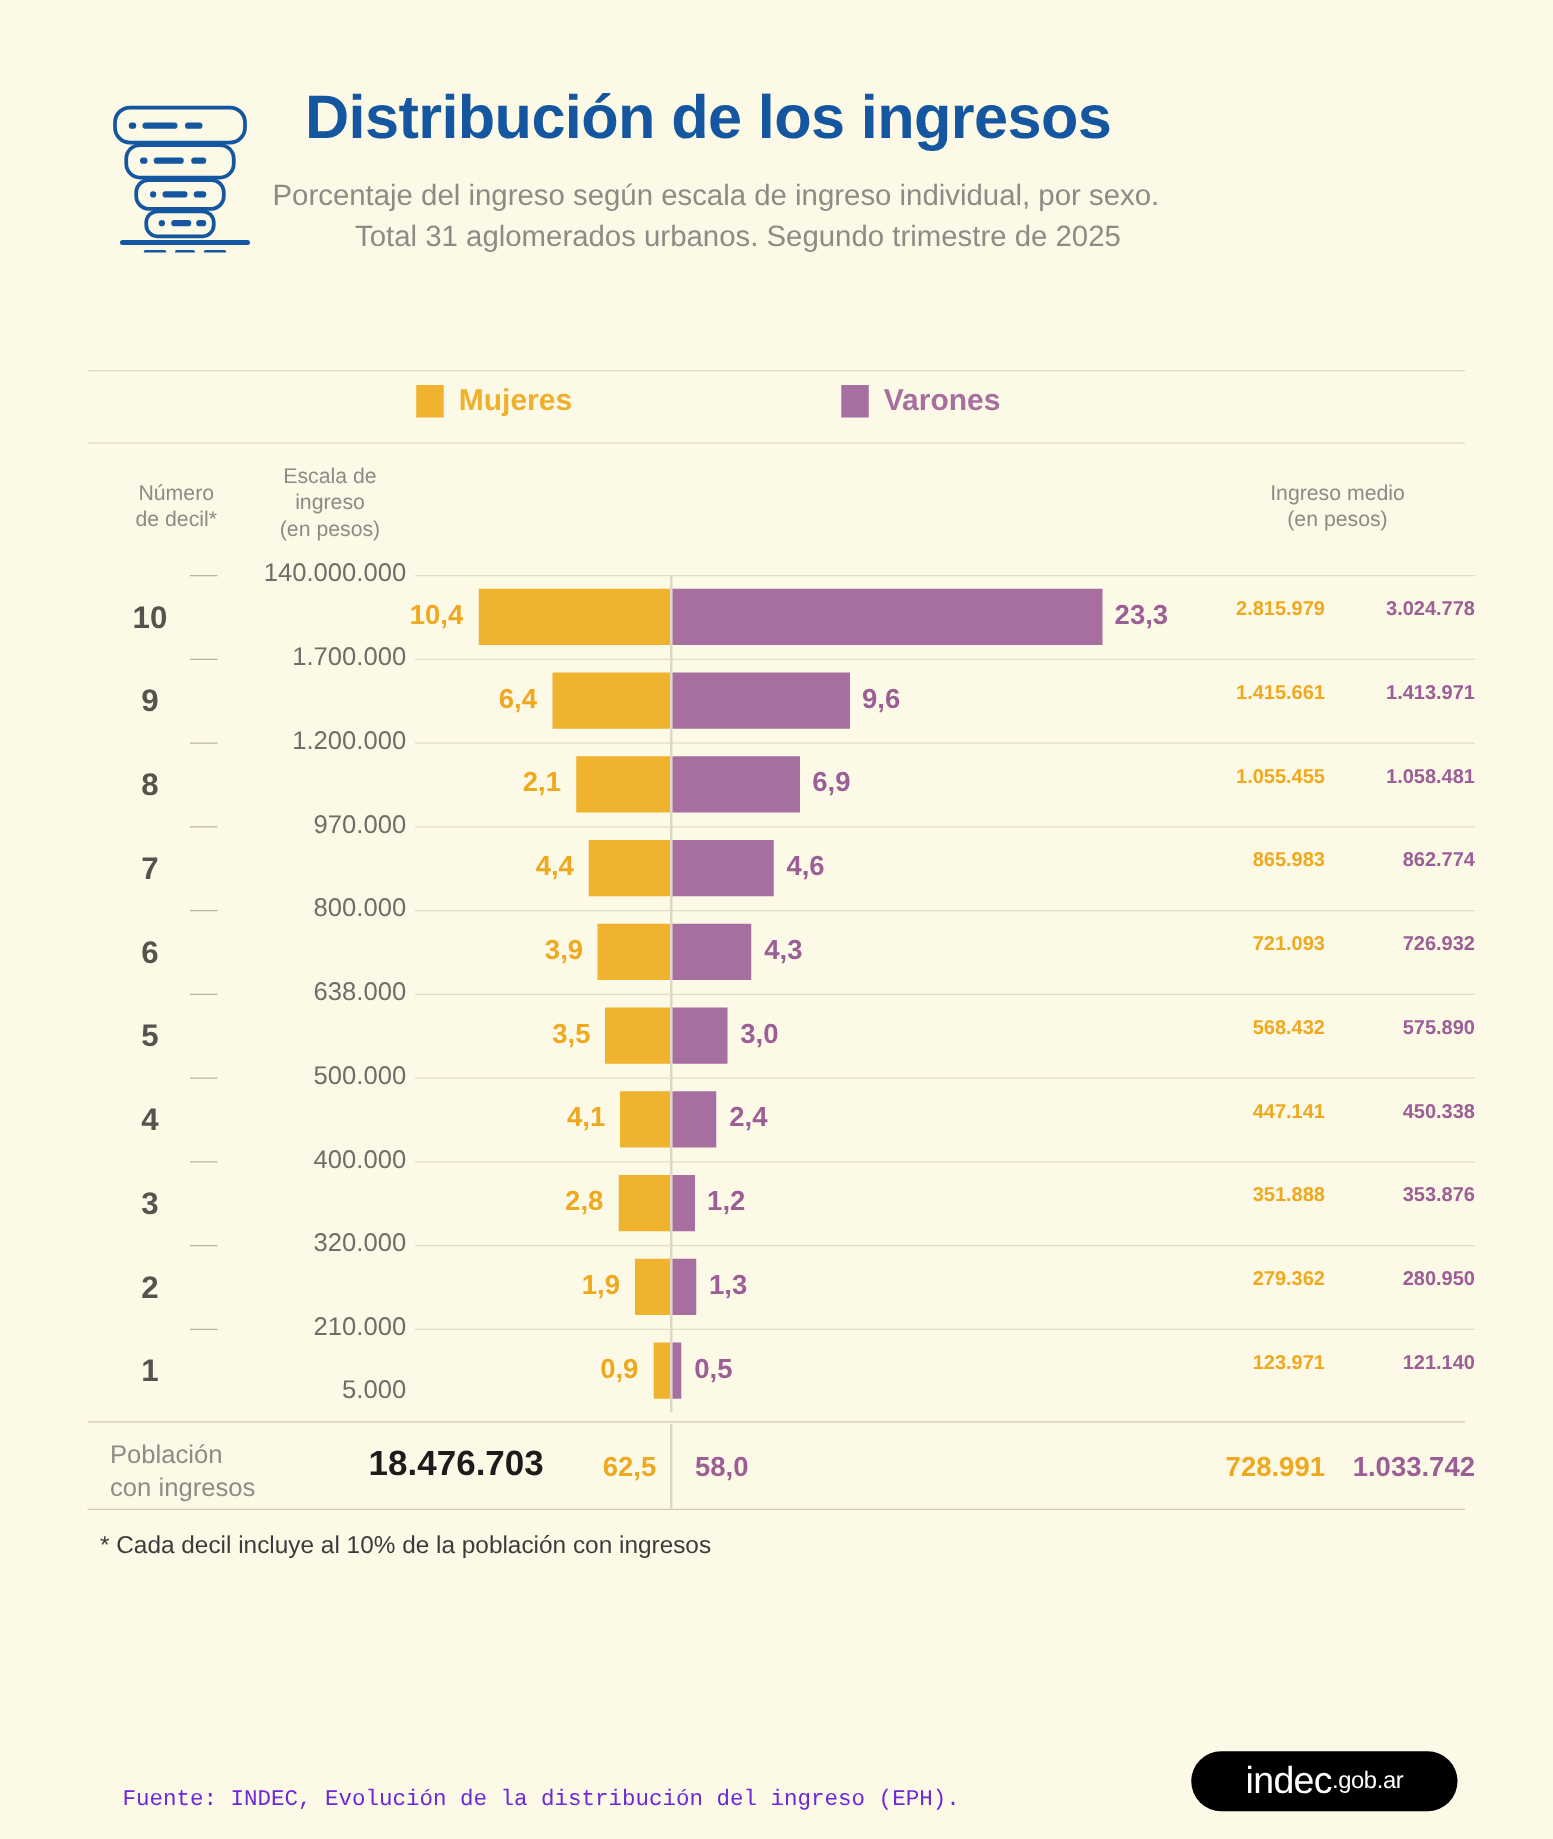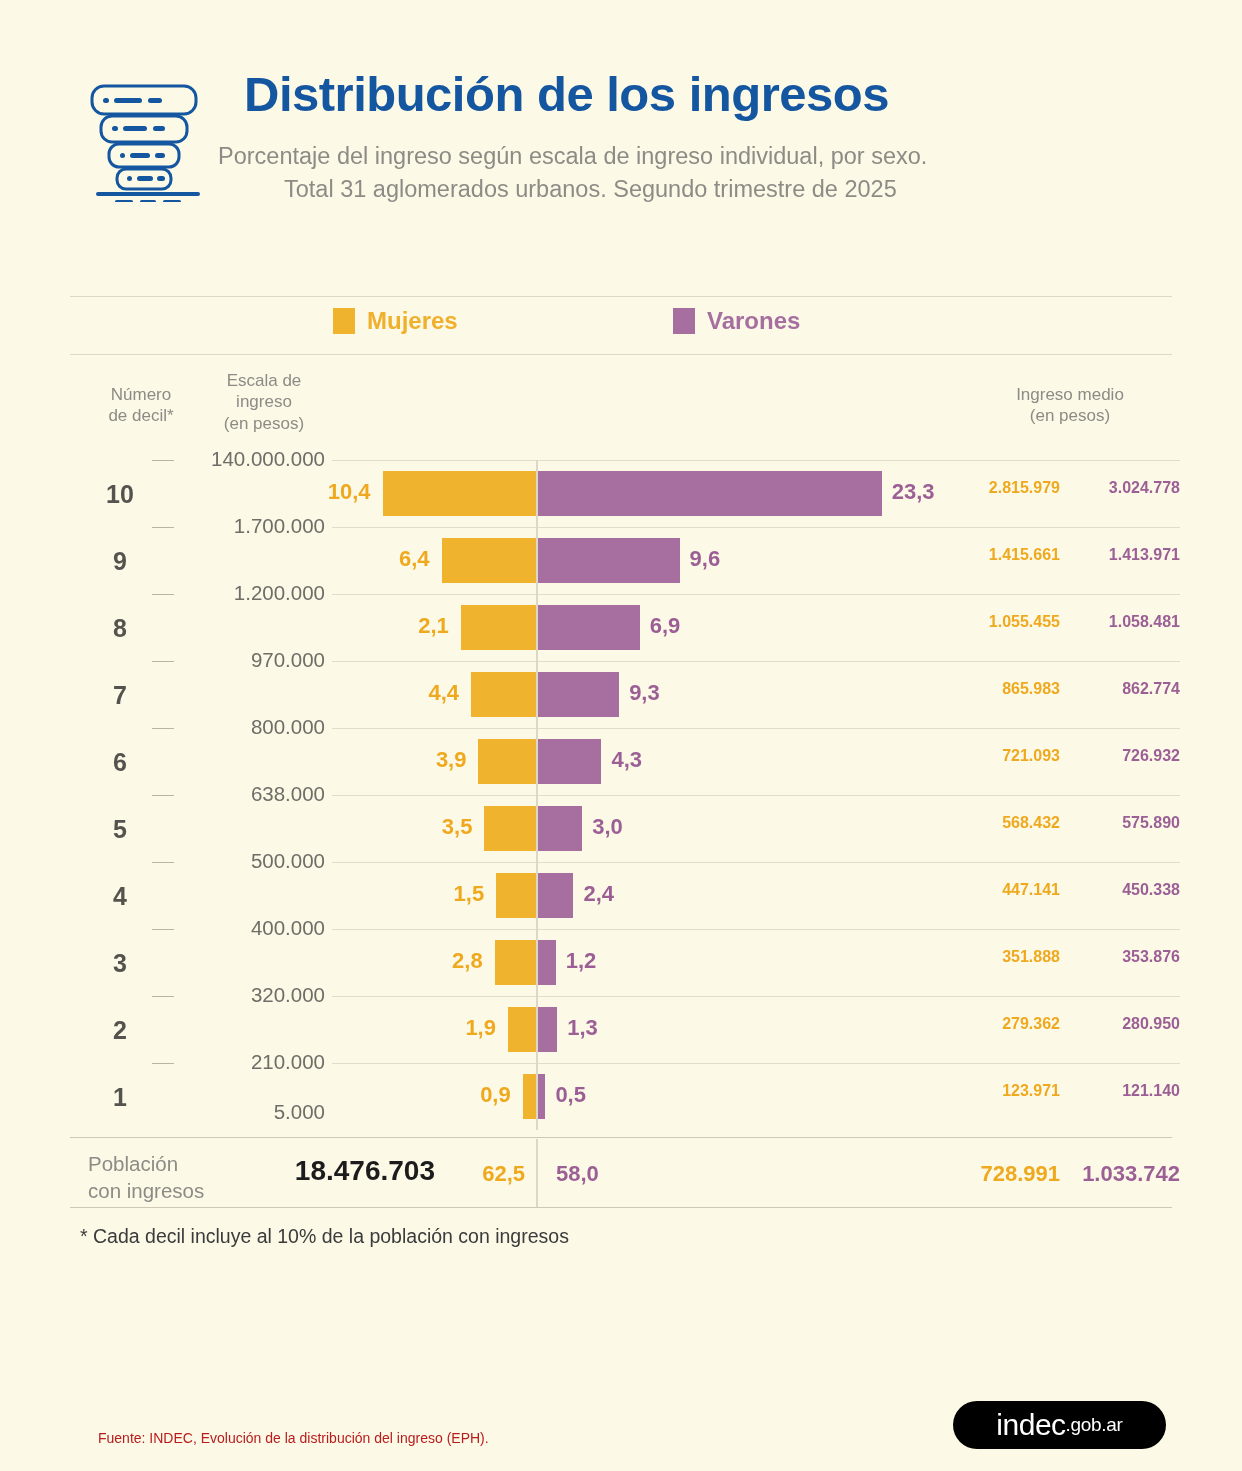--- a/index.html
+++ b/index.html
@@ -275,22 +275,23 @@
     position: absolute;
     left: 80px;
     top: 1225px;
     font-size: 19.5px;
     color: #3b3b3b;
   }
   .source {
     position: absolute;
     left: 98px;
     top: 1430px;
-    font-size: 14px;
-    color: #b91c1c;
+    font-size: 18px;
+    color: #6d28d9;
+    font-family: Liberation Mono, monospace;
   }
   .indec-badge {
     position: absolute;
     left: 953px;
     top: 1401px;
     width: 213px;
     height: 48px;
     border-radius: 24px;
     background: #000000;
     display: flex;
@@ -419,21 +420,21 @@
     <div class="row">
       <div class="gridline"></div>
       <div class="tickdash"></div>
       <div class="scale-label">970.000</div>
       <div class="decil-num">7</div>
       <div class="bar-area">
         <div class="axis"></div>
         <div class="bar f" style="left:471.1px;width:64.9px;"></div>
         <div class="bar m" style="left:538px;width:81.125px;"></div>
         <div class="bar-val f" style="left:399.1px;width:60px;">4,4</div>
-        <div class="bar-val m" style="left:629.125px;">9,3</div>
+        <div class="bar-val m" style="left:629.125px;">4,6</div>
       </div>
       <div class="inc f">865.983</div>
       <div class="inc m">862.774</div>
     </div>
     <div class="row">
       <div class="gridline"></div>
       <div class="tickdash"></div>
       <div class="scale-label">800.000</div>
       <div class="decil-num">6</div>
       <div class="bar-area">
@@ -463,21 +464,21 @@
     </div>
     <div class="row">
       <div class="gridline"></div>
       <div class="tickdash"></div>
       <div class="scale-label">500.000</div>
       <div class="decil-num">4</div>
       <div class="bar-area">
         <div class="axis"></div>
         <div class="bar f" style="left:496.175px;width:39.825px;"></div>
         <div class="bar m" style="left:538px;width:35.4px;"></div>
-        <div class="bar-val f" style="left:424.175px;width:60px;">1,5</div>
+        <div class="bar-val f" style="left:424.175px;width:60px;">4,1</div>
         <div class="bar-val m" style="left:583.4px;">2,4</div>
       </div>
       <div class="inc f">447.141</div>
       <div class="inc m">450.338</div>
     </div>
     <div class="row">
       <div class="gridline"></div>
       <div class="tickdash"></div>
       <div class="scale-label">400.000</div>
       <div class="decil-num">3</div>

